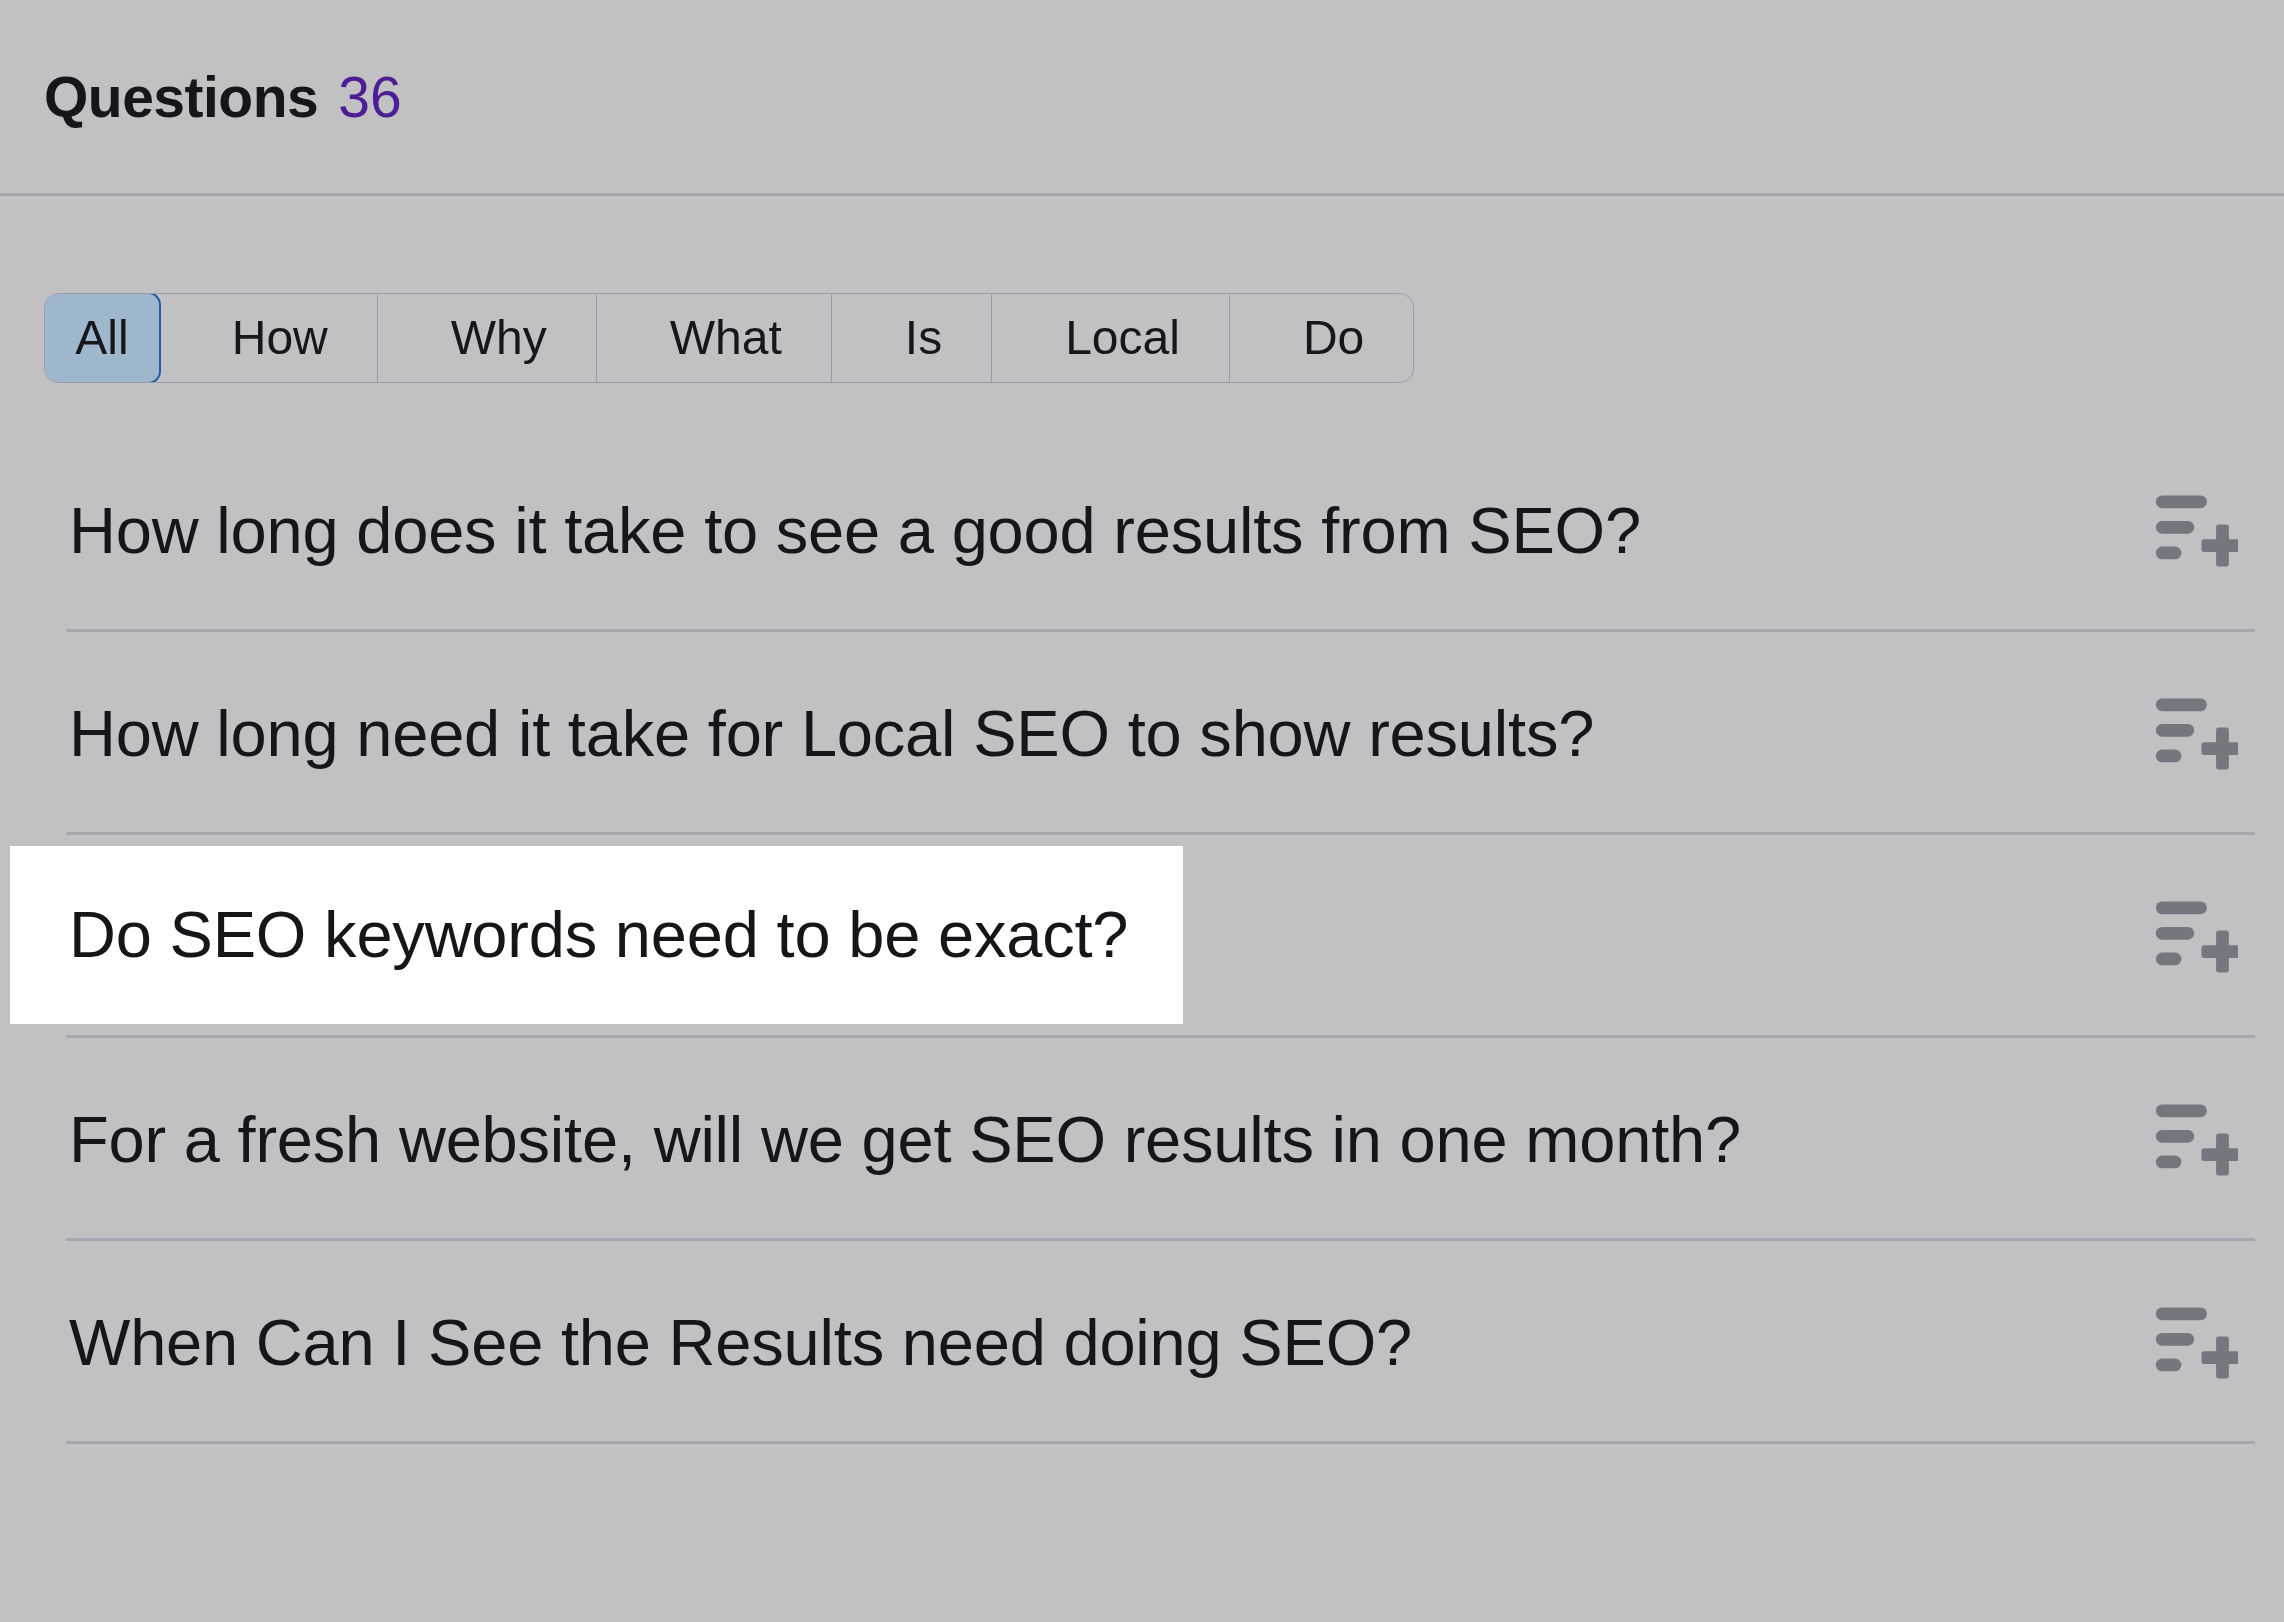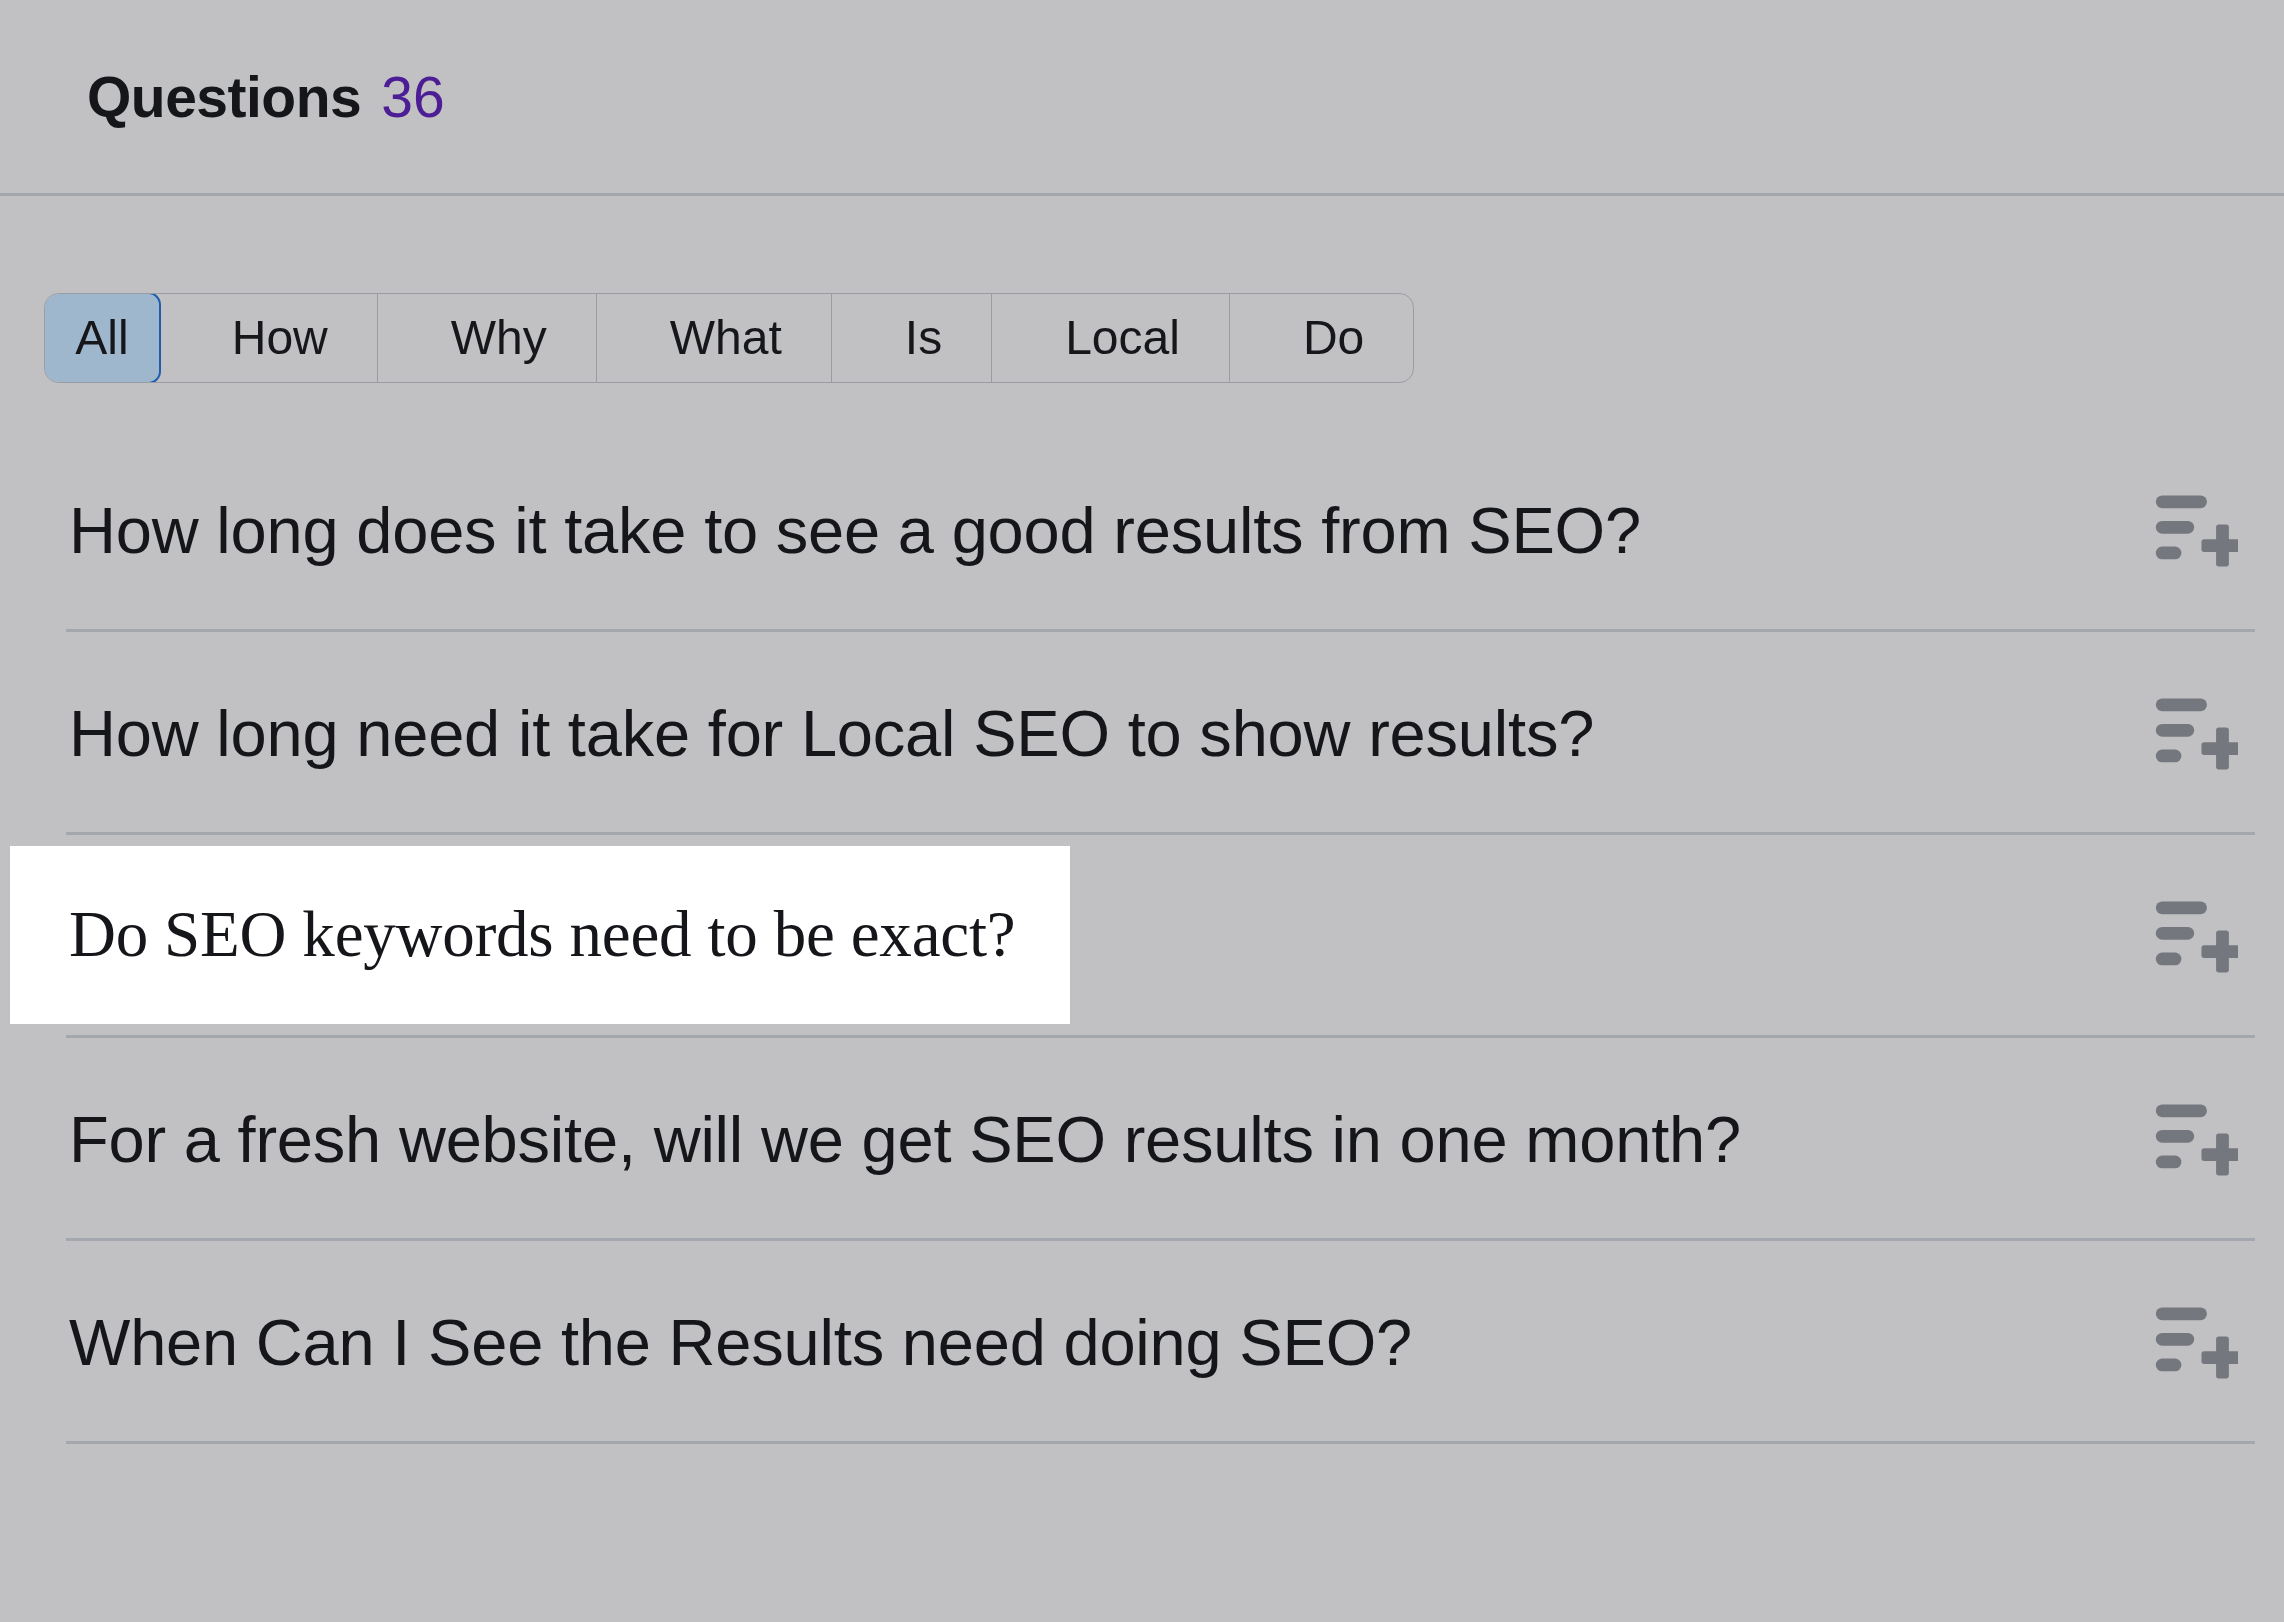--- a/index.html
+++ b/index.html
@@ -27,21 +27,20 @@
   
   .panel-header {
     position: absolute;
     left: 0;
     top: 0;
     width: 2284px;
     height: 194px;
     box-sizing: border-box;
     display: flex;
     align-items: center;
-    padding-left: 43px;
   }
   .panel-header-inner {
     margin-left: 44px;
     display: flex;
     align-items: baseline;
     white-space: nowrap;
   }
   .panel-title {
     font-size: 57px;
     font-weight: 700;
@@ -138,21 +137,20 @@
     letter-spacing: -0.2px;
     position: relative;
     z-index: 2;
   }
   .question-row.is-highlighted .question-text {
     background: #ffffff;
     box-shadow: -59px 0 0 0 #ffffff, 55px 0 0 0 #ffffff;
     padding-top: 53px;
     padding-bottom: 53px;
     margin-top: -2.7px;
-    font-family: Liberation Serif, serif;
   }
 
   .add-to-list-icon {
     position: absolute;
     right: 46px;
     top: 50%;
     transform: translateY(-50%);
     width: 84px;
     height: 79px;
     cursor: pointer;

